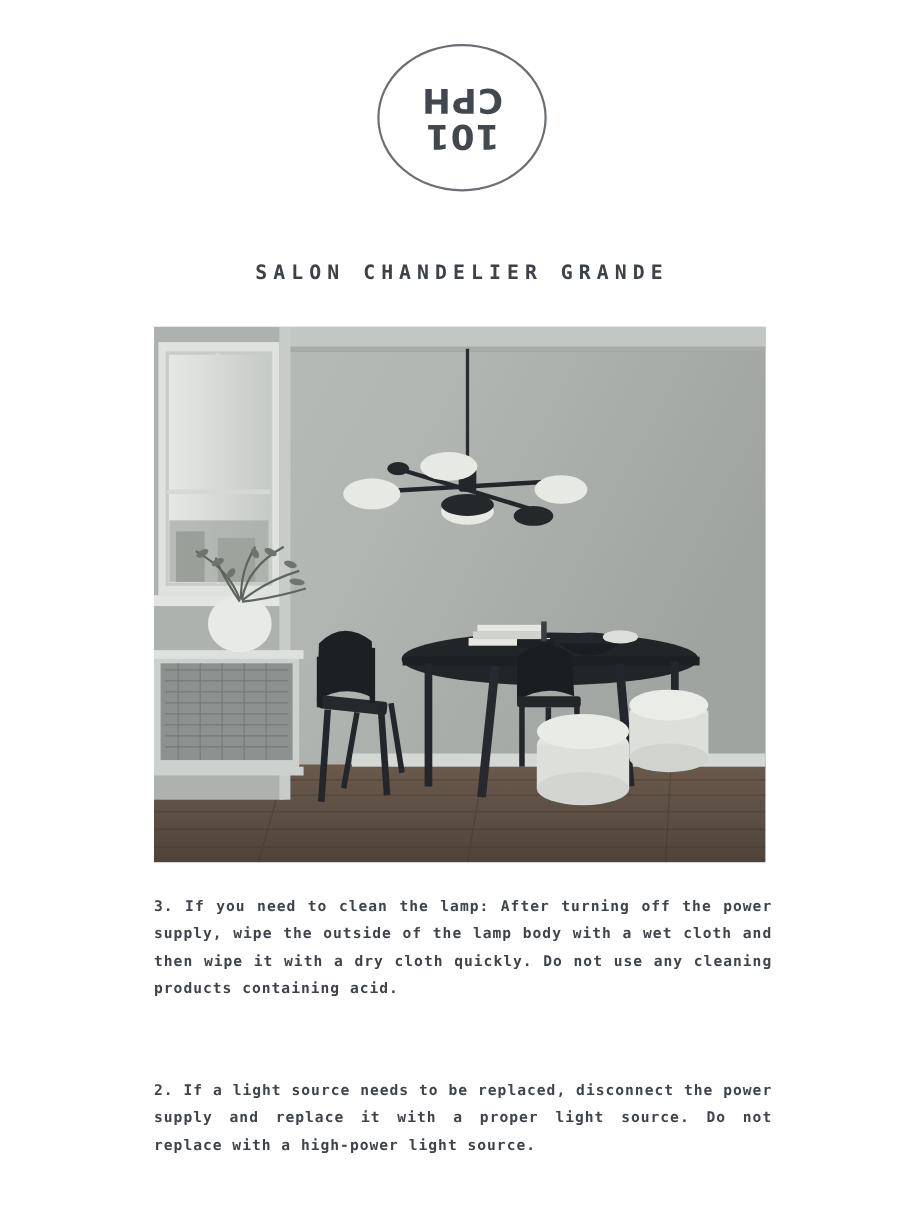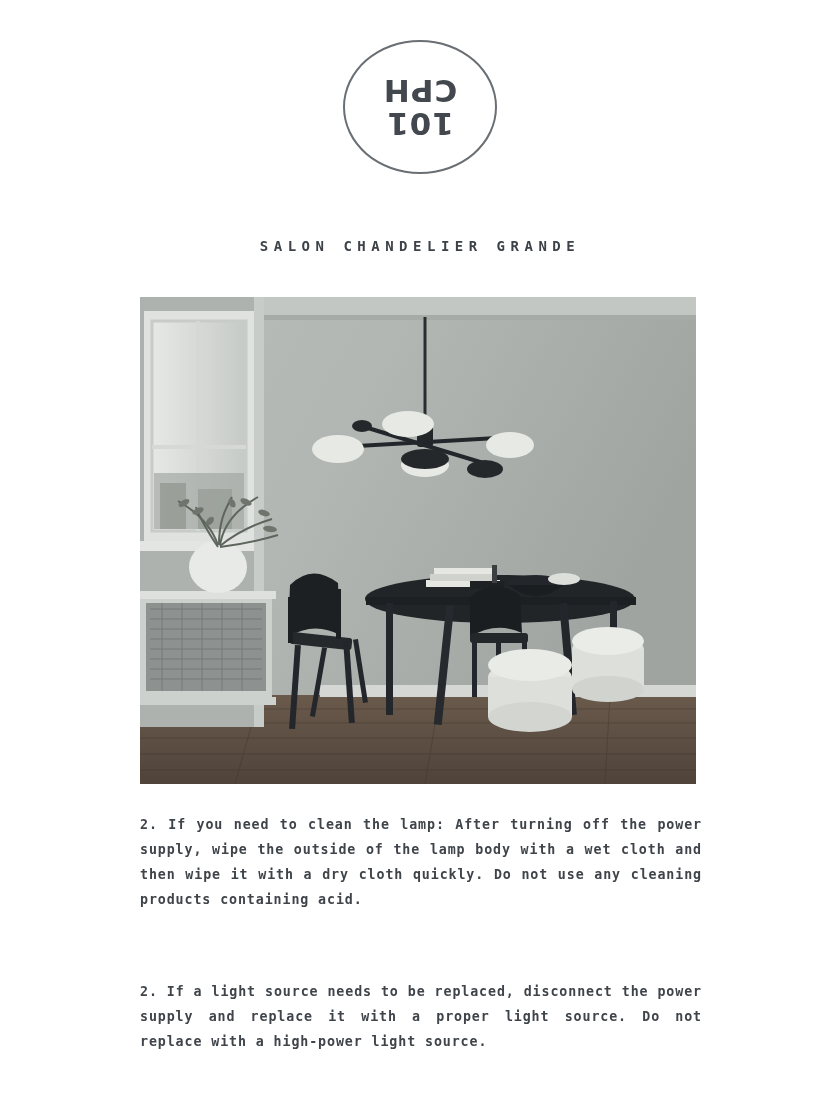--- a/index.html
+++ b/index.html
@@ -61,21 +61,21 @@
 
   
   .title {
     position: absolute;
     top: 238px;
     left: 0;
     width: 840px;
     text-align: center;
     font-family: "DejaVu Sans Mono", monospace;
     font-weight: bold;
-    font-size: 14px;
+    font-size: 18px;
     letter-spacing: 5.5px;
     color: #3d4248;
   }
 
   
   .photo {
     position: absolute;
     left: 140px;
     top: 297px;
     width: 556px;
@@ -277,16 +277,16 @@
         <ellipse cx="468" cy="352" rx="36" ry="14" fill="#e2e4e0"></ellipse>
         <rect x="432" y="352" width="72" height="40" fill="#dcdfda"></rect>
         <ellipse cx="468" cy="392" rx="36" ry="13" fill="#d0d3ce"></ellipse>
         <ellipse cx="468" cy="344" rx="36" ry="14" fill="#eaece8"></ellipse>
       </g>
 
       <rect x="0" y="0" width="556" height="487" fill="none"></rect>
     </svg>
   </div>
 
-  <div class="para p1">2. If you need to clean the lamp: After turning off the power supply, wipe the outside of the lamp body with a wet cloth and then wipe it with a dry cloth quickly. Do not use any cleaning products containing acid.</div>
+  <div class="para p1">3. If you need to clean the lamp: After turning off the power supply, wipe the outside of the lamp body with a wet cloth and then wipe it with a dry cloth quickly. Do not use any cleaning products containing acid.</div>
   <div class="para p2">2. If a light source needs to be replaced, disconnect the power supply and replace it with a proper light source. Do not replace with a high-power light source.</div>
 
 </div>
 
 </body></html>

